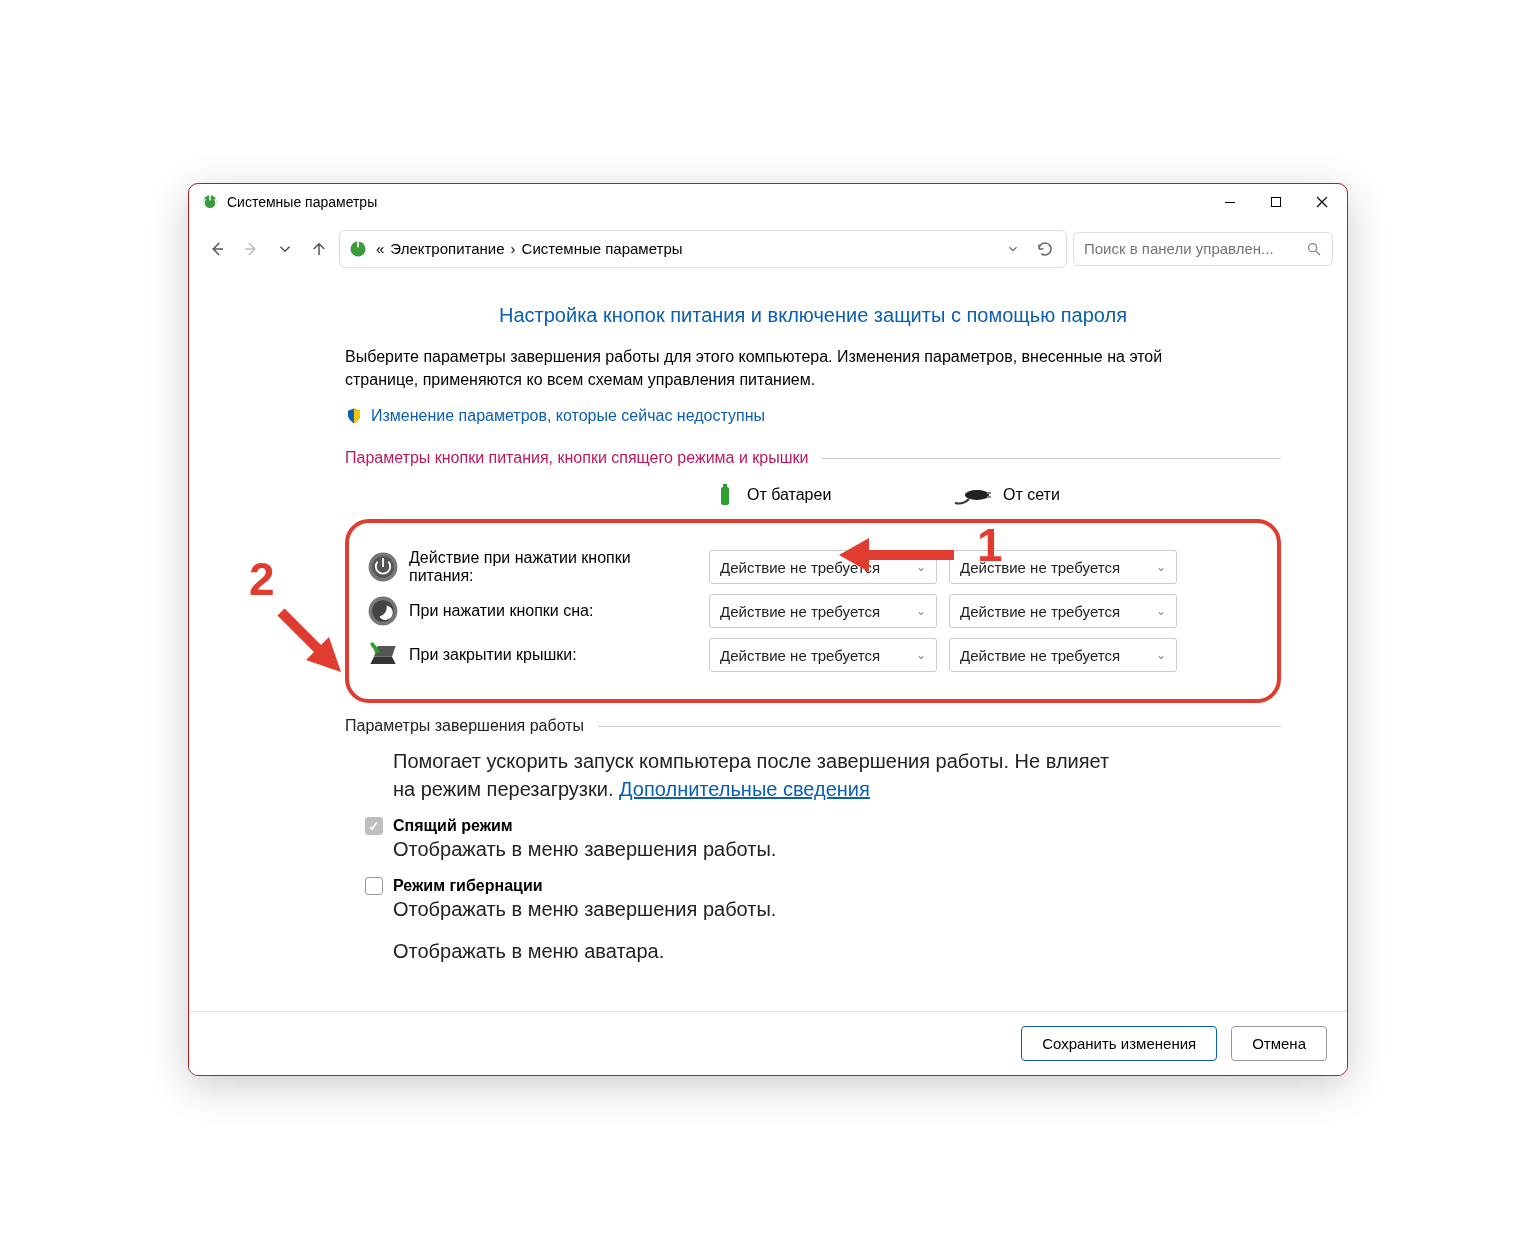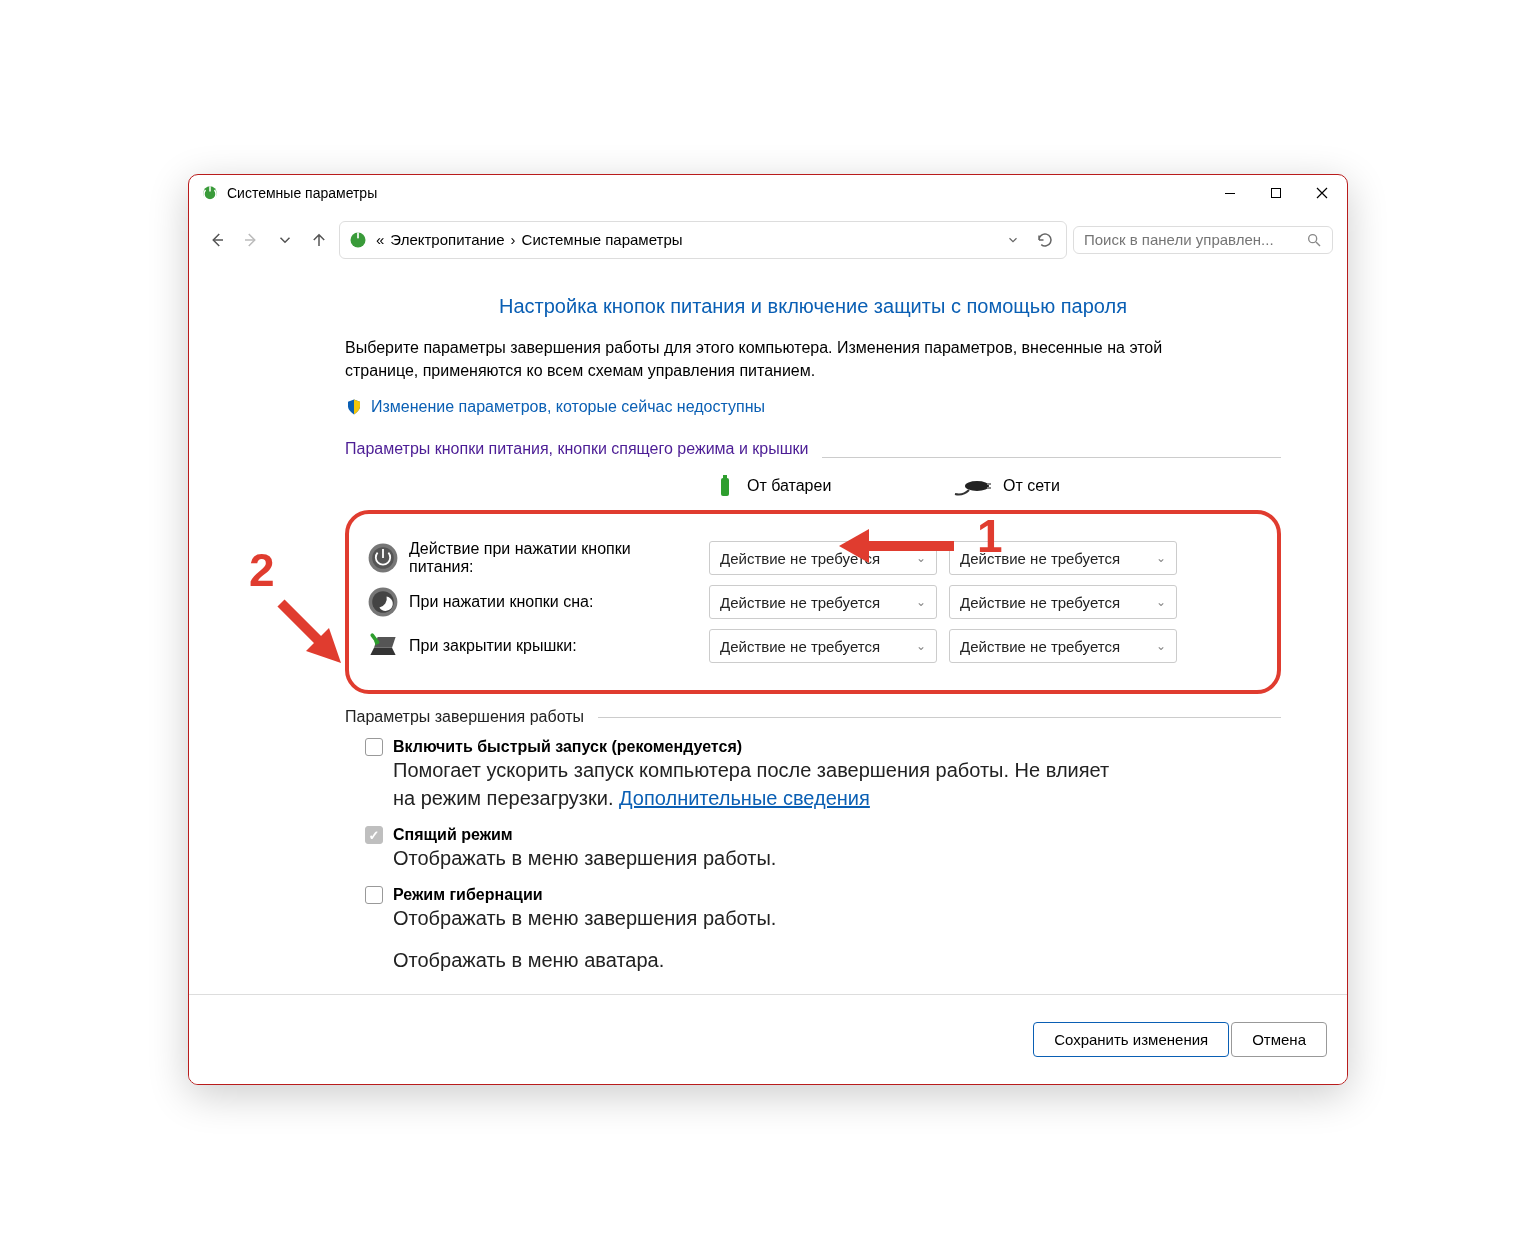--- a/index.html
+++ b/index.html
@@ -59,38 +59,38 @@
   }
   .addrbar .app-icon { width: 20px; height: 20px; }
   .addrbar .crumbs { flex:1; display:flex; align-items:center; gap:6px; font-size:15px; }
   .addrbar .chev, .addrbar .refresh { color:#666; padding:0 4px; }
   .searchbox {
     width: 260px;
     display: flex;
     align-items: center;
     border: 1px solid #ddd;
     border-radius: 6px;
-    height: 28px;
+    height: 34px;
     padding: 0 10px;
     color: #888;
     font-size: 15px;
     gap: 6px;
   }
   .searchbox input { border:none; outline:none; flex:1; font-size:15px; color:#000; background:transparent;}
   .searchbox svg { width:16px; height:16px; color:#888; }
   
   .content {
     padding: 26px 66px 96px 156px;
     position: relative;
   }
   h1 { color: #0a5fb4; font-weight: 400; font-size: 20px; margin-bottom: 18px; text-align: center; }
   .intro { font-size: 16px; line-height: 1.45; margin-bottom: 16px; max-width: 820px;}
   .shield-link { display:flex; align-items:center; gap:8px; color:#0a5fb4; font-size:16px; margin-bottom: 24px;}
   .shield-link svg { width:18px; height:18px; }
-  .section-title { font-size: 16px; color:#4c1d95; display:flex; align-items:flex-end; gap:14px; margin-bottom:12px;}
+  .section-title { font-size: 16px; color:#be185d; display:flex; align-items:center; gap:14px; margin-bottom:12px;}
   .section-title .line { flex:1; height:1px; background:#ccc; }
   .cols-header { display:grid; grid-template-columns: 360px 240px 240px; align-items:center; padding-left:8px; margin-bottom:8px;}
   .colhdr { display:flex; align-items:center; gap:10px; font-size:16px; }
   .highlight-box {
     border: 4px solid #e03c2f;
     border-radius: 24px;
     padding: 18px 12px 18px 8px;
   }
   .row {
     display:grid;
@@ -125,22 +125,22 @@
   }
   .cb.checked { background:#bfbfbf; border-color:#bfbfbf; }
   .cb.checked::after { content:"✓"; color:#fff; font-size:13px; font-weight:bold; }
   .opt b { font-weight:600; font-size:16px; }
   .opt .desc { margin-left:28px; font-size:20px; line-height:1.4; max-width:720px; color:#222;}
   .link { color:#0a5fb4; text-decoration: underline; cursor:pointer; }
   
   .footer {
     position:absolute; left:0; right:0; bottom:0;
     border-top:1px solid #ddd;
-    padding: 27px 20px;
-    display:flex; justify-content:flex-end; gap:2px;
+    padding: 14px 20px;
+    display:flex; justify-content:flex-end; gap:14px;
     background:#fff;
   }
   .btn {
     border:1px solid #999;
     border-radius:4px;
     padding: 8px 20px;
     font-size:15px;
     background:#fff;
   }
   .btn.primary { border-color:#0a5fb4; color:#000; }
@@ -346,24 +346,20 @@
     </div>
 
     <div class="section-title2">
       <span>Параметры завершения работы</span>
       <span class="line"></span>
     </div>
 
     <div class="shutdown-opts">
 
       <div class="opt">
-        <div class="head">
-          <span class="cb"></span>
-          <b>Включить быстрый запуск (рекомендуется)</b>
-        </div>
         <div class="desc">
           <span>Помогает ускорить запуск компьютера после завершения работы. Не влияет на режим перезагрузки. </span><span class="link">Дополнительные сведения</span>
         </div>
       </div>
 
       <div class="opt">
         <div class="head">
           <span class="cb checked"></span>
           <b>Спящий режим</b>
         </div>

